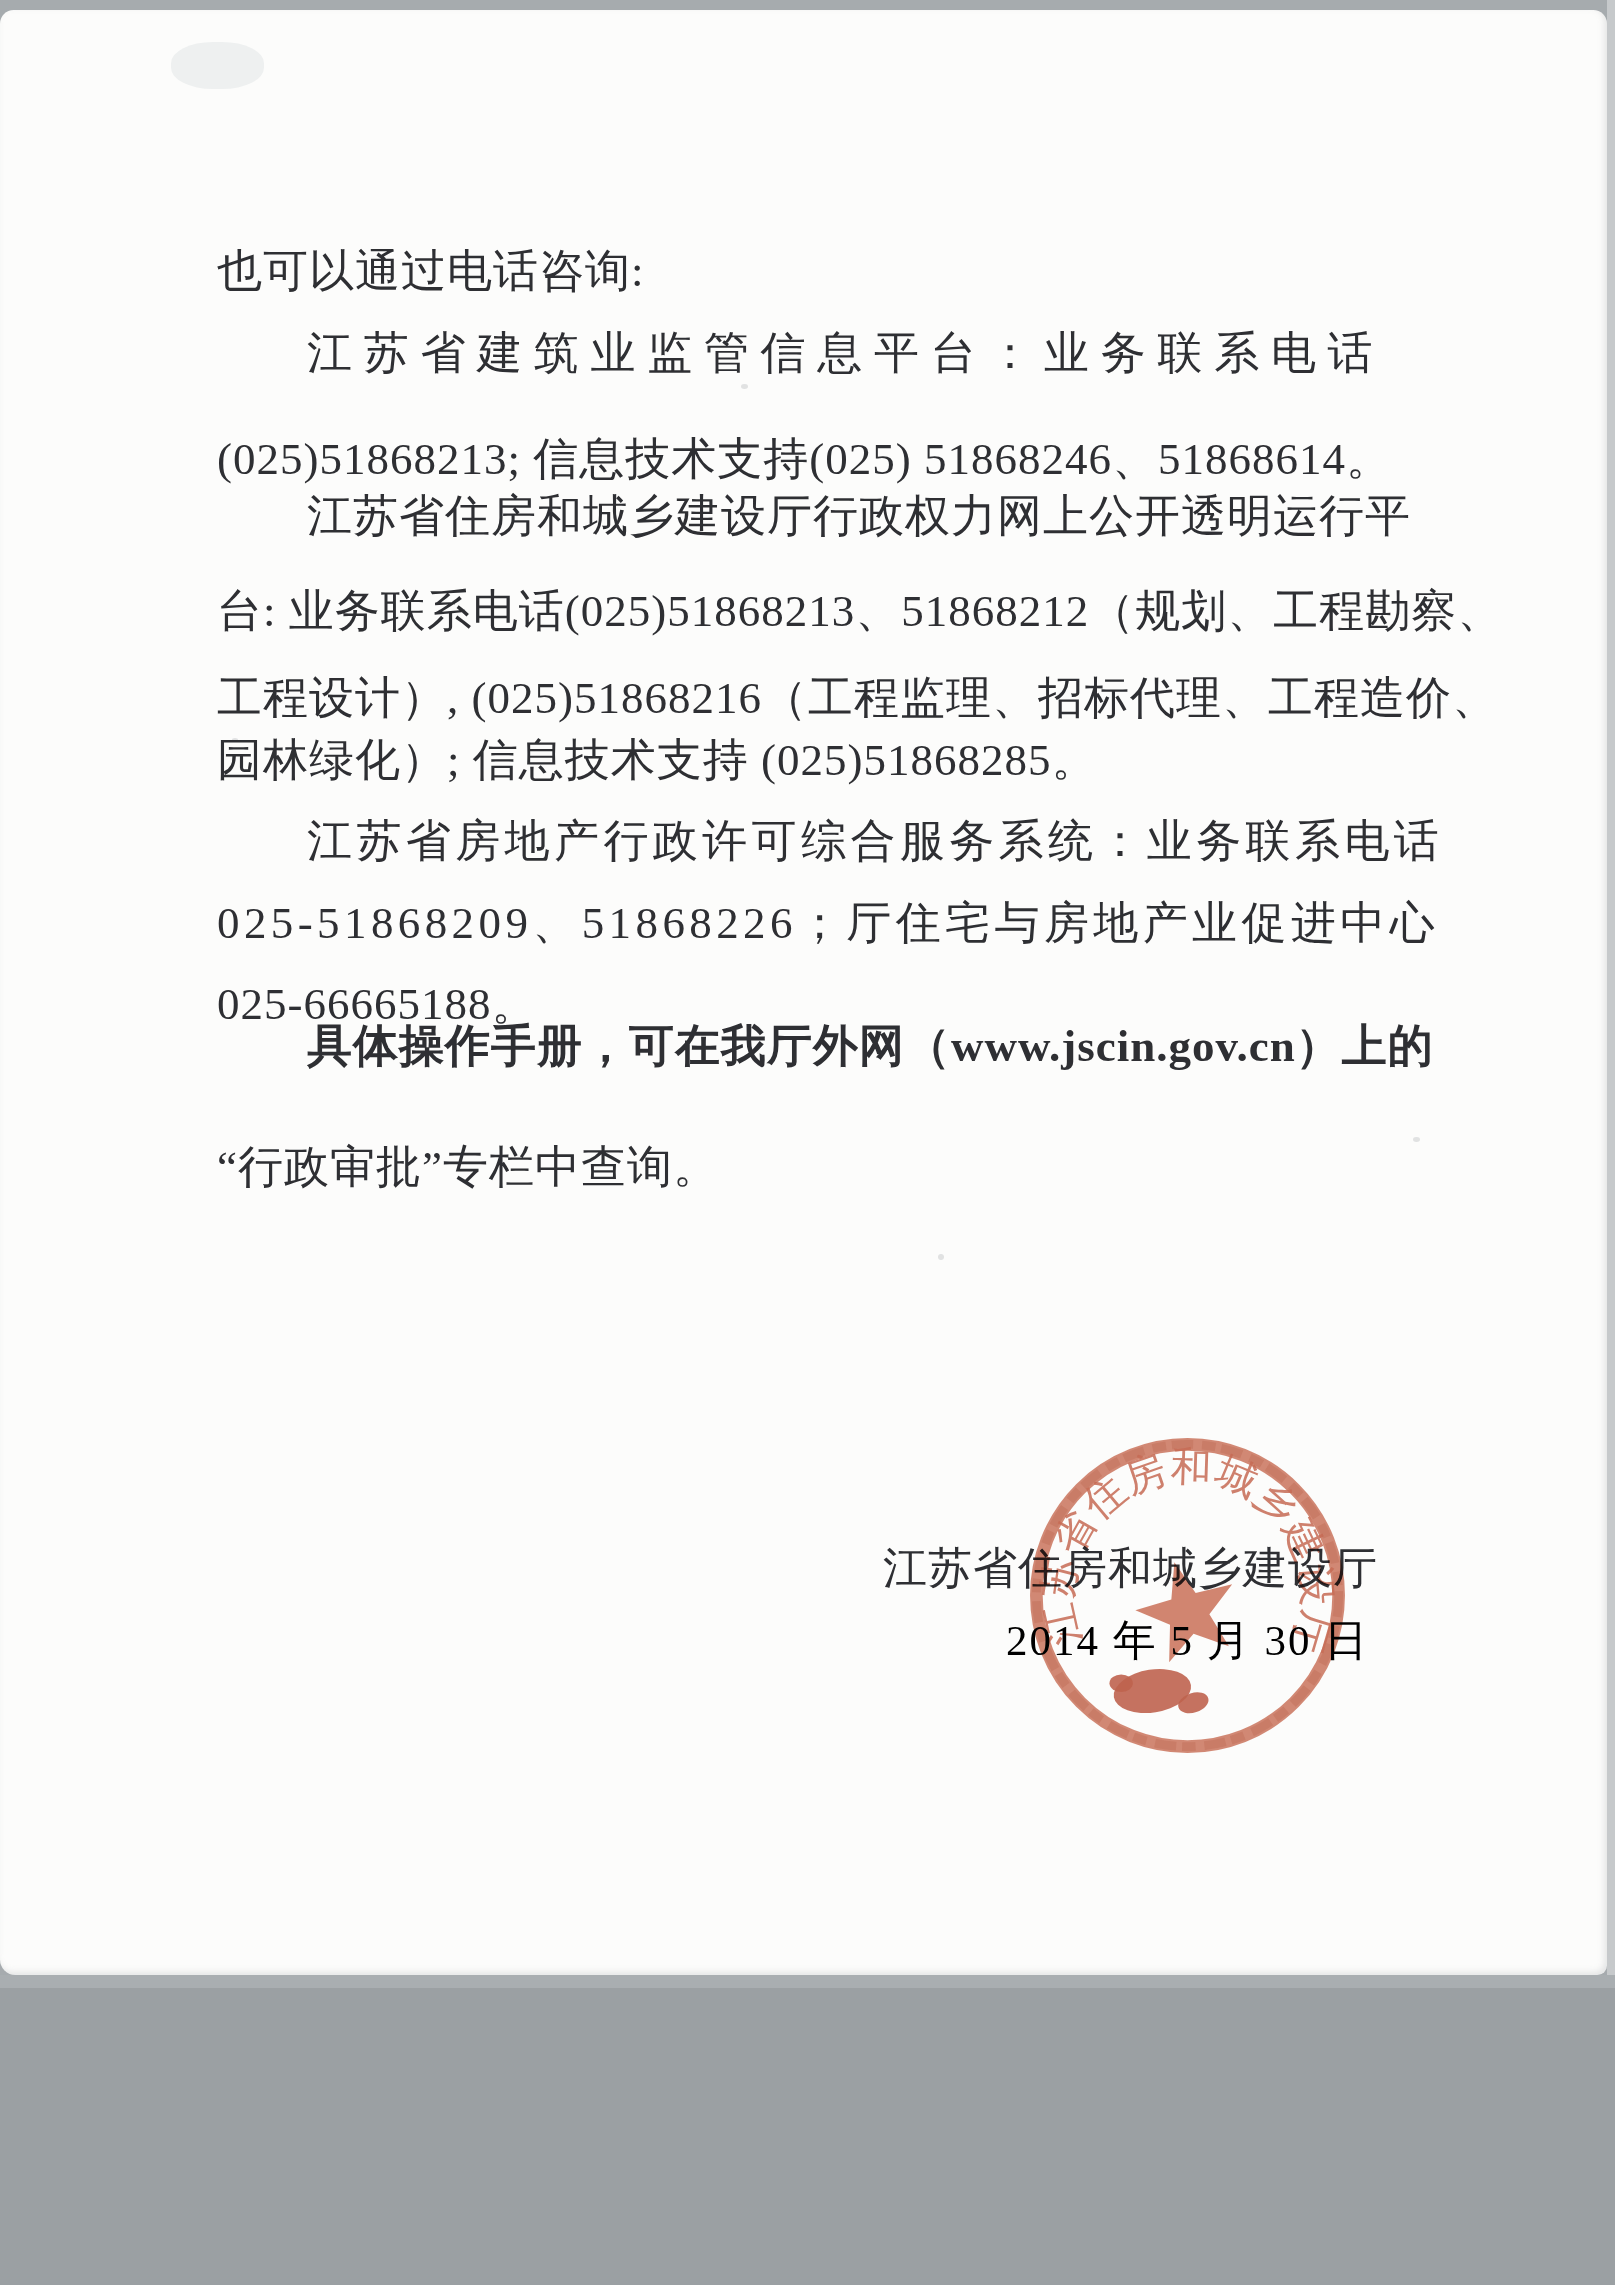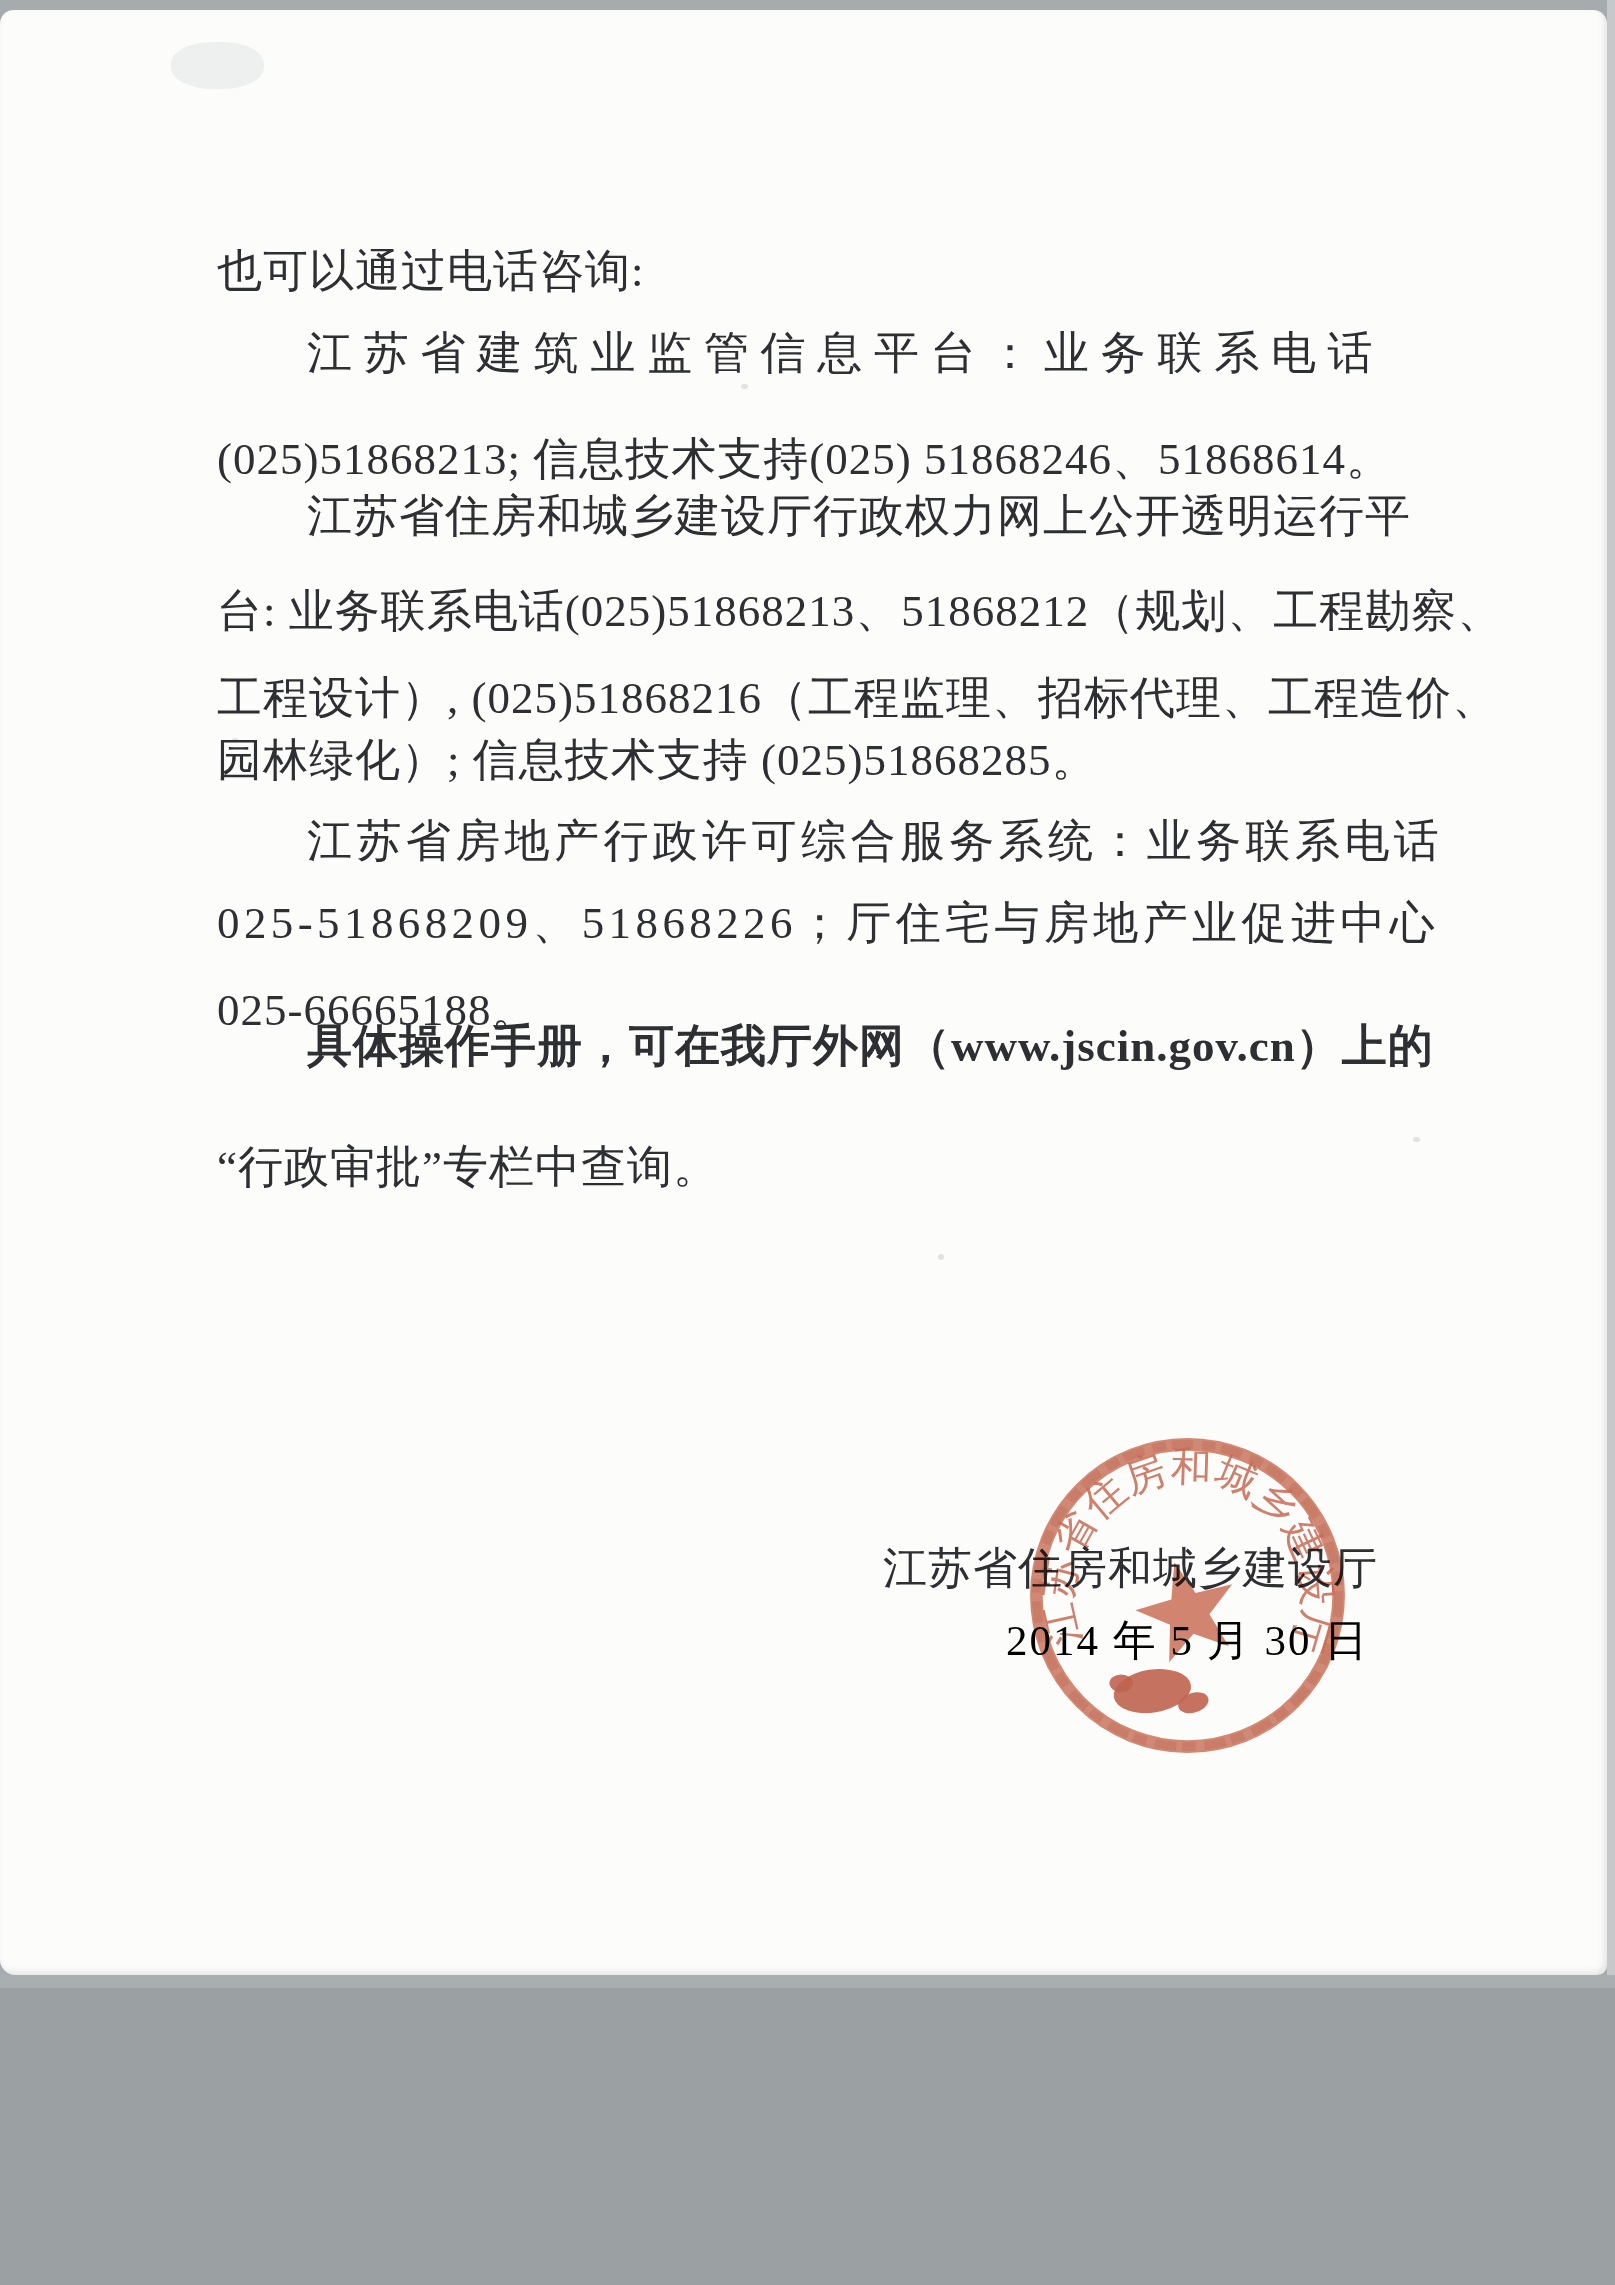--- a/index.html
+++ b/index.html
@@ -85,21 +85,21 @@
 
   <div class="line" style="top:244px;">也可以通过电话咨询:</div>
   <div class="line indent ls12" style="top:326px;">江苏省建筑业监管信息平台：业务联系电话</div>
   <div class="line" style="top:408px;margin-top:24px;">(025)51868213; 信息技术支持(025) 51868246、51868614。</div>
   <div class="line indent" style="top:489px;">江苏省住房和城乡建设厅行政权力网上公开透明运行平</div>
   <div class="line" style="top:571px;margin-top:13px;">台: 业务联系电话(025)51868213、51868212（规划、工程勘察、</div>
   <div class="line" style="top:671px;">工程设计）, (025)51868216（工程监理、招标代理、工程造价、</div>
   <div class="line" style="top:733px;">园林绿化）; 信息技术支持 (025)51868285。</div>
   <div class="line indent ls4" style="top:814px;">江苏省房地产行政许可综合服务系统：业务联系电话</div>
   <div class="line ls4" style="top:896px;">025-51868209、51868226；厅住宅与房地产业促进中心</div>
-  <div class="line" style="top:977px;margin-top:6px;">025-66665188。</div>
+  <div class="line" style="top:977px;">025-66665188。</div>
   <div class="line indent" style="top:1019px;font-weight:bold;">具体操作手册，可在我厅外网（www.jscin.gov.cn）上的</div>
   <div class="line" style="top:1140px;">“行政审批”专栏中查询。</div>
 
   <div class="sig-org">江苏省住房和城乡建设厅</div>
   <div class="sig-date">2014 年 5 月 30 日</div>
 
   <svg class="seal" viewBox="0 0 360 360">
     <defs>
       <path id="ringTextPath" d="M 73 230 A 118 118 0 1 1 287 230" fill="none"></path>
     </defs>

